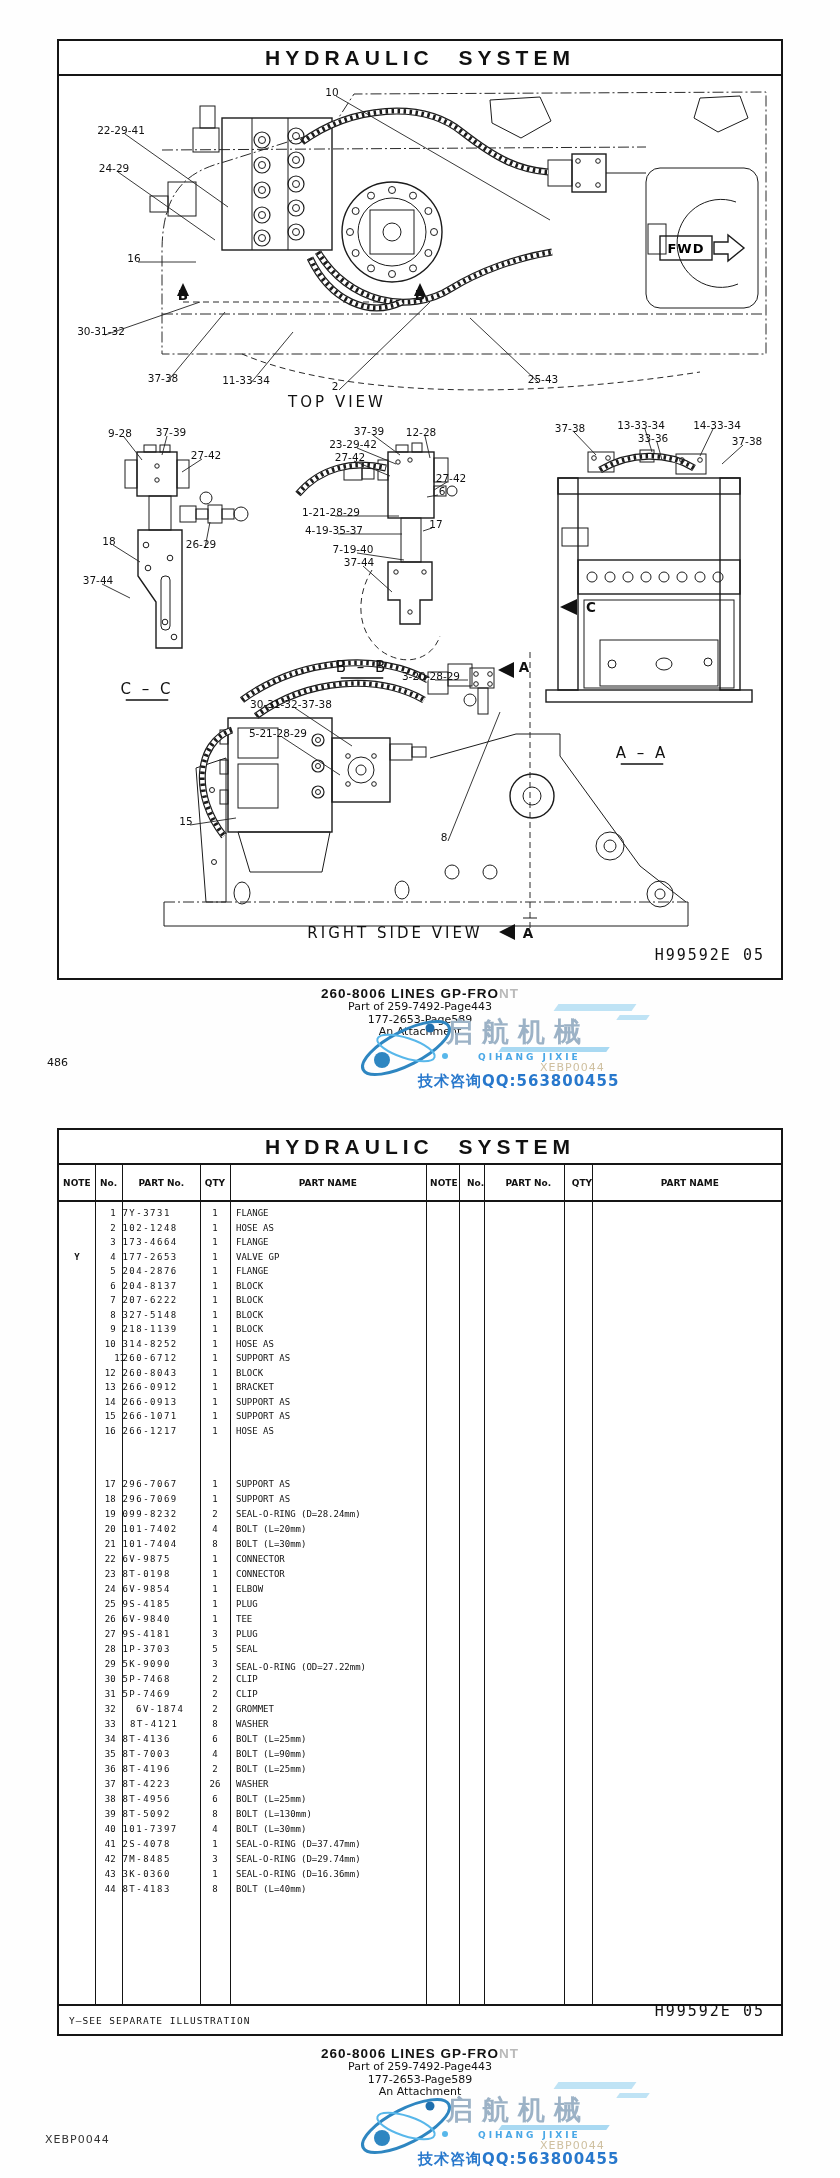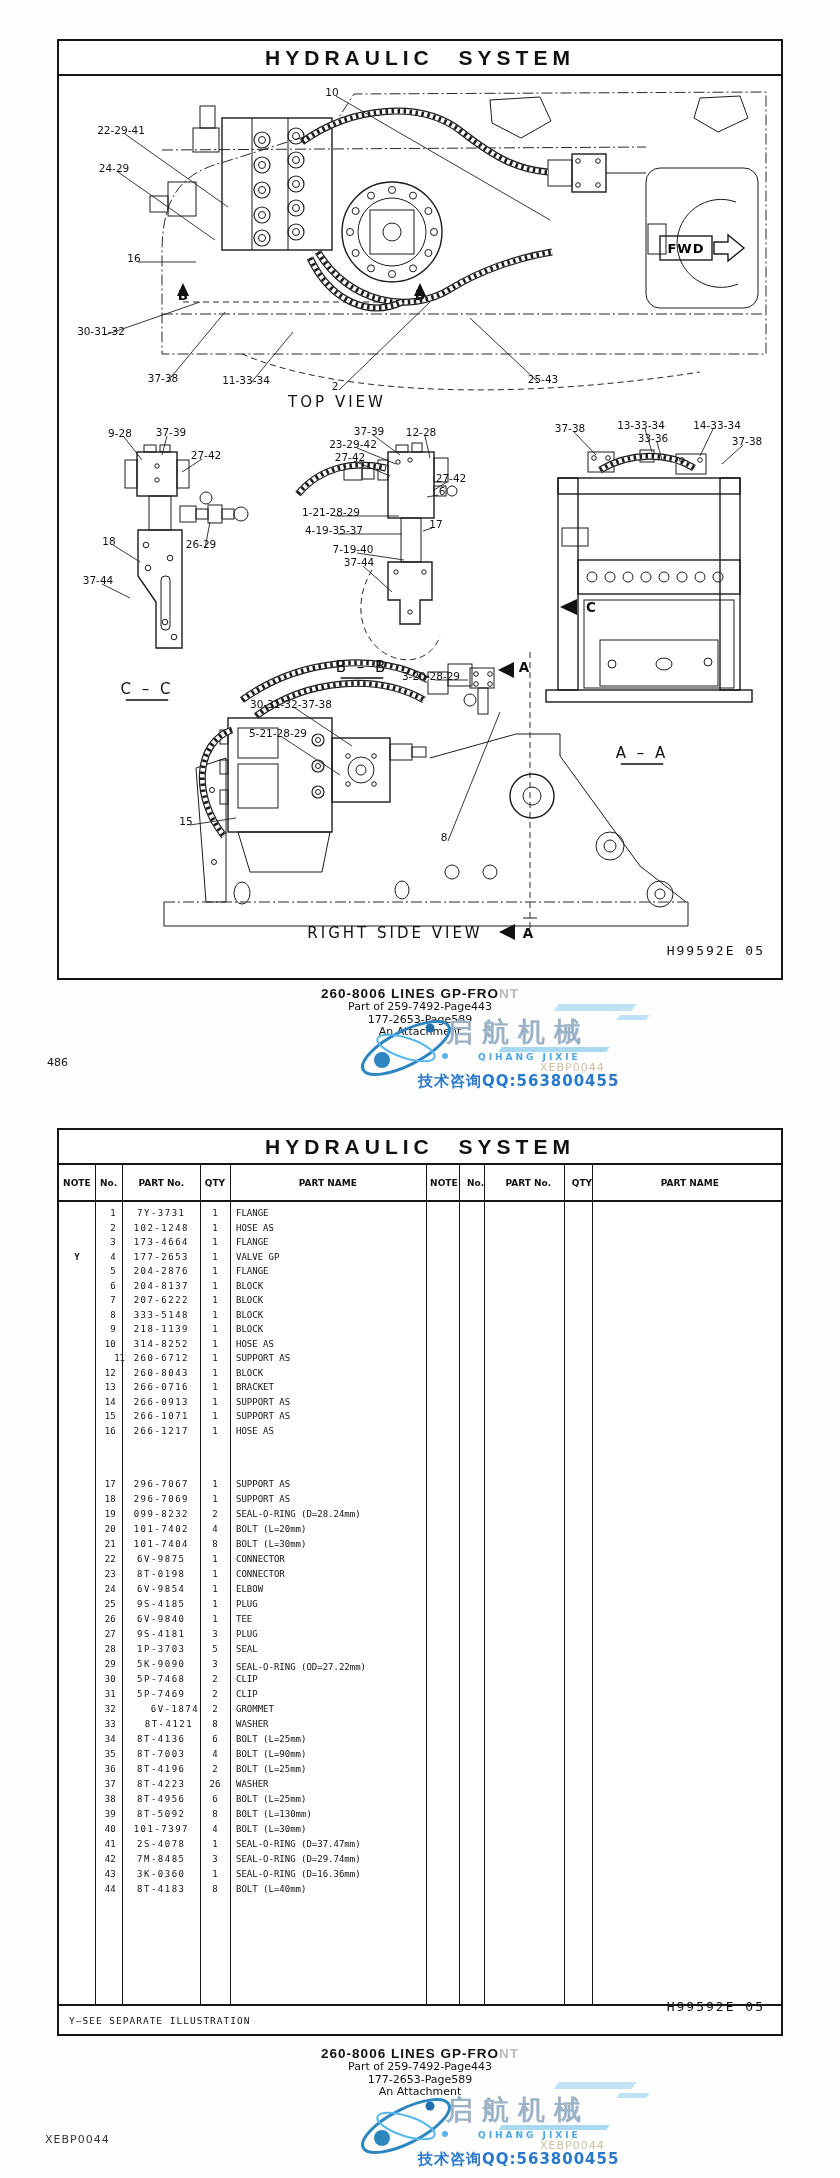--- a/index.html
+++ b/index.html
@@ -4,37 +4,37 @@
 <style>
   html,body{margin:0;padding:0;background:#fff}
   body{width:840px;height:2178px;position:relative;font-family:"DejaVu Sans",sans-serif;color:#111}
   .canvas{position:absolute;left:0;top:0;width:840px;height:2178px;background:#fefefe;overflow:hidden}
   .page{position:absolute;left:57px;width:726px;border:2px solid #151515;background:#fff;box-sizing:border-box}
   #page1{top:39px;height:941px}
   #page2{top:1128px;height:908px}
   .ptitle{position:absolute;top:5px;left:0;right:0;text-align:center;font-family:"Liberation Sans",sans-serif;
           font-size:21px;font-weight:bold;letter-spacing:5px;word-spacing:14px}
   .trule{position:absolute;top:33px;left:0;width:100%;border-top:2px solid #151515}
-  .doccode{position:absolute;right:16px;bottom:20px;font-family:"DejaVu Sans Mono",monospace;font-size:13px;letter-spacing:2px}
+  .doccode{position:absolute;right:16px;bottom:14px;font-family:"DejaVu Sans Mono",monospace;font-size:15px;letter-spacing:2px}
   svg text{font-family:"DejaVu Sans",sans-serif}
   .ln{fill:none;stroke:#1c1c1c;stroke-width:1}
   .lnb{fill:none;stroke:#1c1c1c;stroke-width:1.4}
   .dd{fill:none;stroke:#2a2a2a;stroke-width:1;stroke-dasharray:11 3 2 3}
   .dsh{fill:none;stroke:#2a2a2a;stroke-width:1;stroke-dasharray:6 4}
   .callout{font-size:10.5px;fill:#111}
   .leader{stroke:#222;stroke-width:.9;fill:none}
   .cap{font-size:15px;letter-spacing:3px;fill:#111}
   .letter{font-size:13.5px;font-weight:bold;fill:#111}
   
   .p2line{position:absolute;background:#151515}
   .hcell{position:absolute;top:40px;height:26px;line-height:26px;text-align:center;font-size:9px;font-weight:bold}
   .tcell{position:absolute;height:14.5px;line-height:14.5px;font-family:"DejaVu Sans Mono",monospace;font-size:9px;white-space:nowrap}
   .c-no{text-align:right}
   .c-qty{text-align:center}
-  .c-part{text-align:center;letter-spacing:1.5px}
+  .c-part{text-align:left;letter-spacing:1.5px}
   .c-note{text-align:center;font-weight:bold}
   .note-bottom{position:absolute;left:10px;bottom:8px;font-family:"DejaVu Sans Mono",monospace;font-size:9.5px;letter-spacing:1px}
   
   .footer{position:absolute;left:0;width:840px;text-align:center}
   .f1{font-size:13.5px;font-weight:bold;letter-spacing:1px;line-height:15px;font-family:"Liberation Sans",sans-serif}
   .f1 .faded{color:#b9b9b9}
   .f2{font-size:11px;line-height:12.5px}
   .pagenum{position:absolute;left:47px;top:1056px;font-size:11px}
   .platecode{position:absolute;left:45px;top:2133px;font-size:11px;letter-spacing:1px;color:#333}
   
@@ -460,41 +460,41 @@
         <div class="tcell" style="left:177px;width:188px;top:134.0px">FLANGE</div>
         <div class="tcell c-no" style="left:35.7px;width:21px;top:148.5px">6</div>
         <div class="tcell c-part" style="left:63.4px;width:77.9px;top:148.5px">204-8137</div>
         <div class="tcell c-qty" style="left:141.3px;width:29.4px;top:148.5px">1</div>
         <div class="tcell" style="left:177px;width:188px;top:148.5px">BLOCK</div>
         <div class="tcell c-no" style="left:35.7px;width:21px;top:163.0px">7</div>
         <div class="tcell c-part" style="left:63.4px;width:77.9px;top:163.0px">207-6222</div>
         <div class="tcell c-qty" style="left:141.3px;width:29.4px;top:163.0px">1</div>
         <div class="tcell" style="left:177px;width:188px;top:163.0px">BLOCK</div>
         <div class="tcell c-no" style="left:35.7px;width:21px;top:177.5px">8</div>
-        <div class="tcell c-part" style="left:63.4px;width:77.9px;top:177.5px">333-5148</div>
+        <div class="tcell c-part" style="left:63.4px;width:77.9px;top:177.5px">327-5148</div>
         <div class="tcell c-qty" style="left:141.3px;width:29.4px;top:177.5px">1</div>
         <div class="tcell" style="left:177px;width:188px;top:177.5px">BLOCK</div>
         <div class="tcell c-no" style="left:35.7px;width:21px;top:192.0px">9</div>
         <div class="tcell c-part" style="left:63.4px;width:77.9px;top:192.0px">218-1139</div>
         <div class="tcell c-qty" style="left:141.3px;width:29.4px;top:192.0px">1</div>
         <div class="tcell" style="left:177px;width:188px;top:192.0px">BLOCK</div>
         <div class="tcell c-no" style="left:35.7px;width:21px;top:206.5px">10</div>
         <div class="tcell c-part" style="left:63.4px;width:77.9px;top:206.5px">314-8252</div>
         <div class="tcell c-qty" style="left:141.3px;width:29.4px;top:206.5px">1</div>
         <div class="tcell" style="left:177px;width:188px;top:206.5px">HOSE AS</div>
         <div class="tcell c-no" style="left:45px;width:21px;top:221.0px">11</div>
         <div class="tcell c-part" style="left:63.4px;width:77.9px;top:221.0px">260-6712</div>
         <div class="tcell c-qty" style="left:141.3px;width:29.4px;top:221.0px">1</div>
         <div class="tcell" style="left:177px;width:188px;top:221.0px">SUPPORT AS</div>
         <div class="tcell c-no" style="left:35.7px;width:21px;top:235.5px">12</div>
         <div class="tcell c-part" style="left:63.4px;width:77.9px;top:235.5px">260-8043</div>
         <div class="tcell c-qty" style="left:141.3px;width:29.4px;top:235.5px">1</div>
         <div class="tcell" style="left:177px;width:188px;top:235.5px">BLOCK</div>
         <div class="tcell c-no" style="left:35.7px;width:21px;top:250.0px">13</div>
-        <div class="tcell c-part" style="left:63.4px;width:77.9px;top:250.0px">266-0716</div>
+        <div class="tcell c-part" style="left:63.4px;width:77.9px;top:250.0px">266-0912</div>
         <div class="tcell c-qty" style="left:141.3px;width:29.4px;top:250.0px">1</div>
         <div class="tcell" style="left:177px;width:188px;top:250.0px">BRACKET</div>
         <div class="tcell c-no" style="left:35.7px;width:21px;top:264.5px">14</div>
         <div class="tcell c-part" style="left:63.4px;width:77.9px;top:264.5px">266-0913</div>
         <div class="tcell c-qty" style="left:141.3px;width:29.4px;top:264.5px">1</div>
         <div class="tcell" style="left:177px;width:188px;top:264.5px">SUPPORT AS</div>
         <div class="tcell c-no" style="left:35.7px;width:21px;top:279.0px">15</div>
         <div class="tcell c-part" style="left:63.4px;width:77.9px;top:279.0px">266-1071</div>
         <div class="tcell c-qty" style="left:141.3px;width:29.4px;top:279.0px">1</div>
         <div class="tcell" style="left:177px;width:188px;top:279.0px">SUPPORT AS</div>

